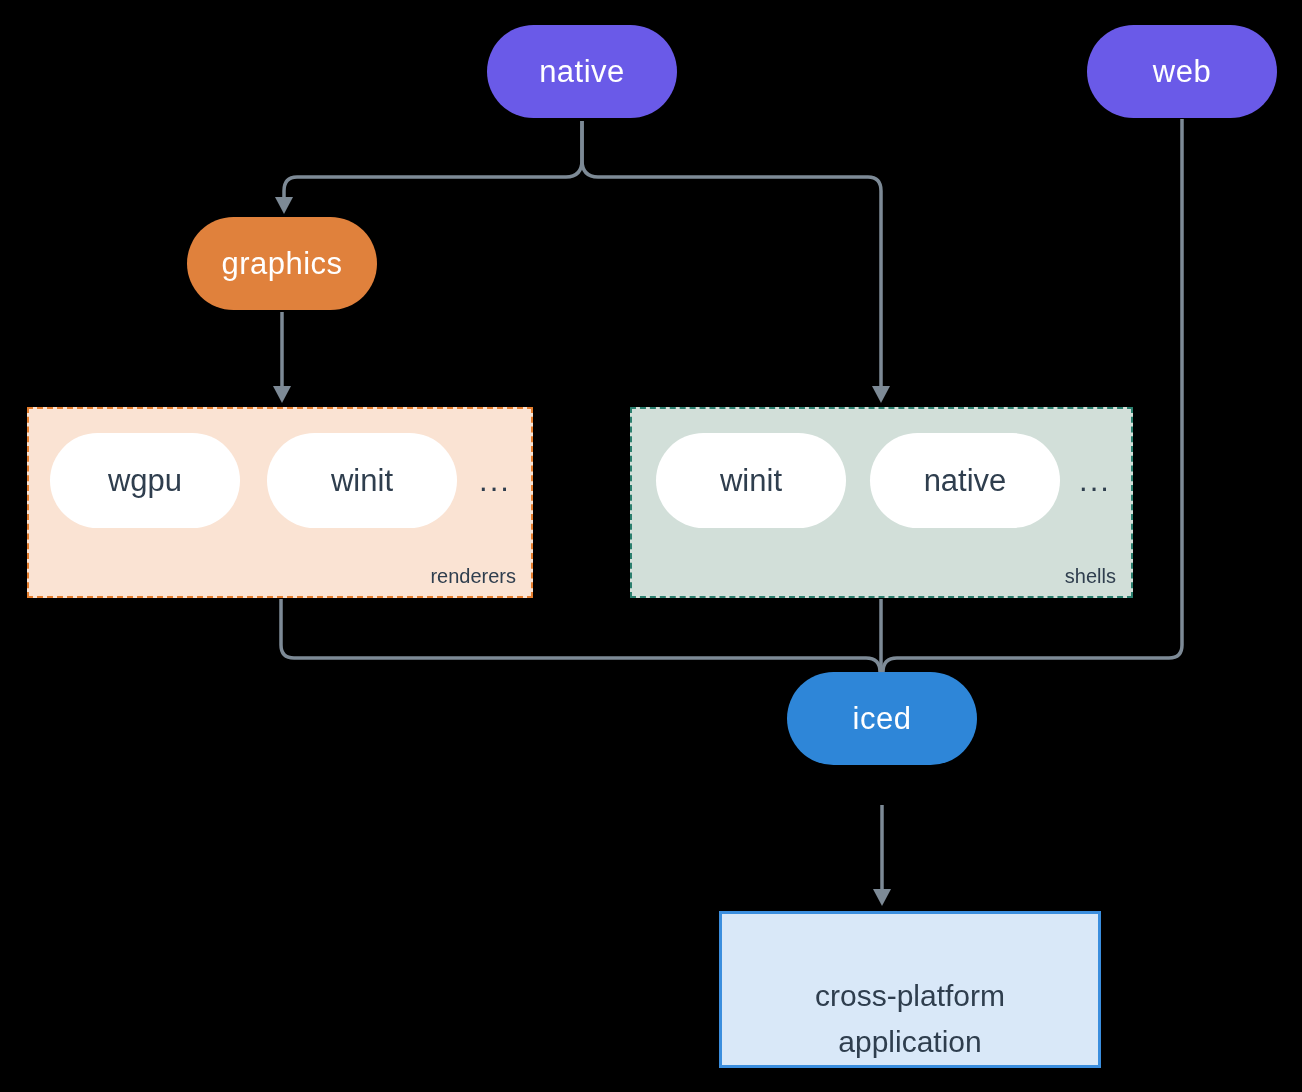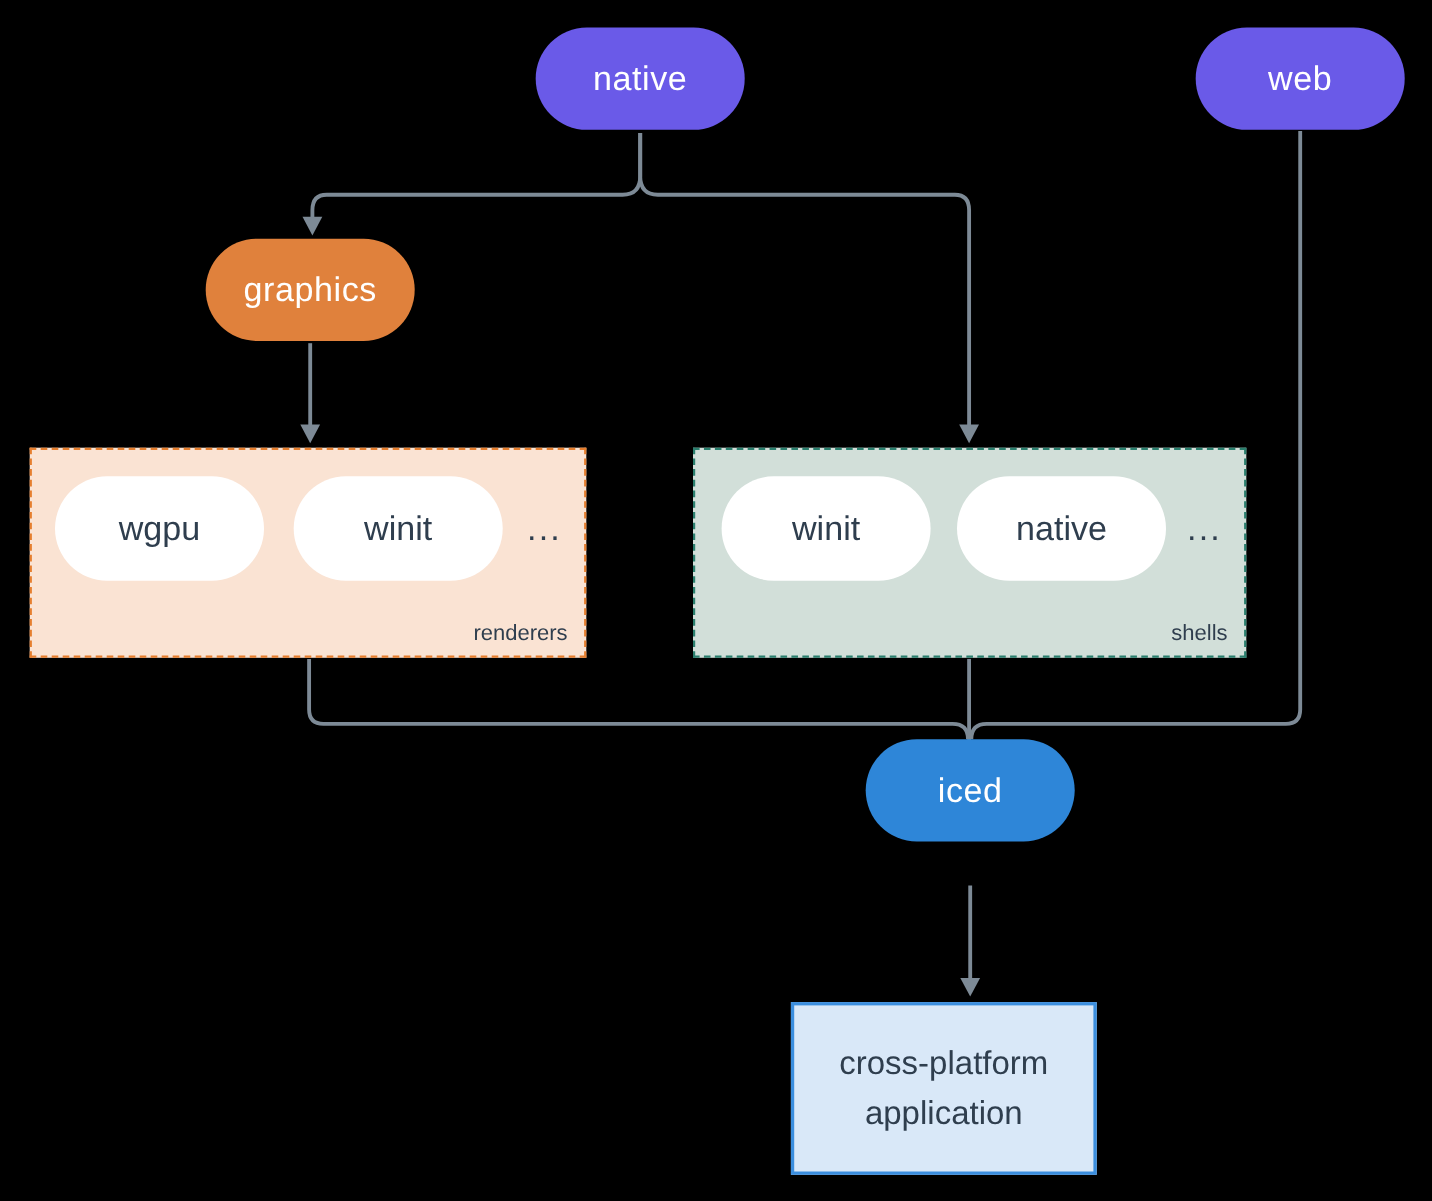--- a/index.html
+++ b/index.html
@@ -35,24 +35,24 @@
   .dots{
     position:absolute;right:14px;top:24px;height:95px;width:44px;
     display:flex;align-items:center;justify-content:center;
     font-size:31px;color:var(--slate);letter-spacing:2px;
   }
   .panel-label{
     position:absolute;right:15px;bottom:8px;
     font-size:20px;color:var(--slate);
   }
   .appbox{
-    position:absolute;left:719px;top:911px;width:278px;height:157px;
+    position:absolute;left:719px;top:911px;width:382px;height:157px;
     box-sizing:border-box;background:var(--appbox-bg);
     border:3px solid var(--appbox-border);
-    display:flex;align-items:center;justify-content:center;text-align:center;
+    display:flex;align-items:flex-end;justify-content:center;text-align:center;
     font-size:30px;line-height:46px;color:var(--slate);padding:0 38px;
   }
 </style>
 </head>
 <body>
 
 <div class="stage">
 
   <svg width="1302" height="1092" viewBox="0 0 1302 1092">
 

